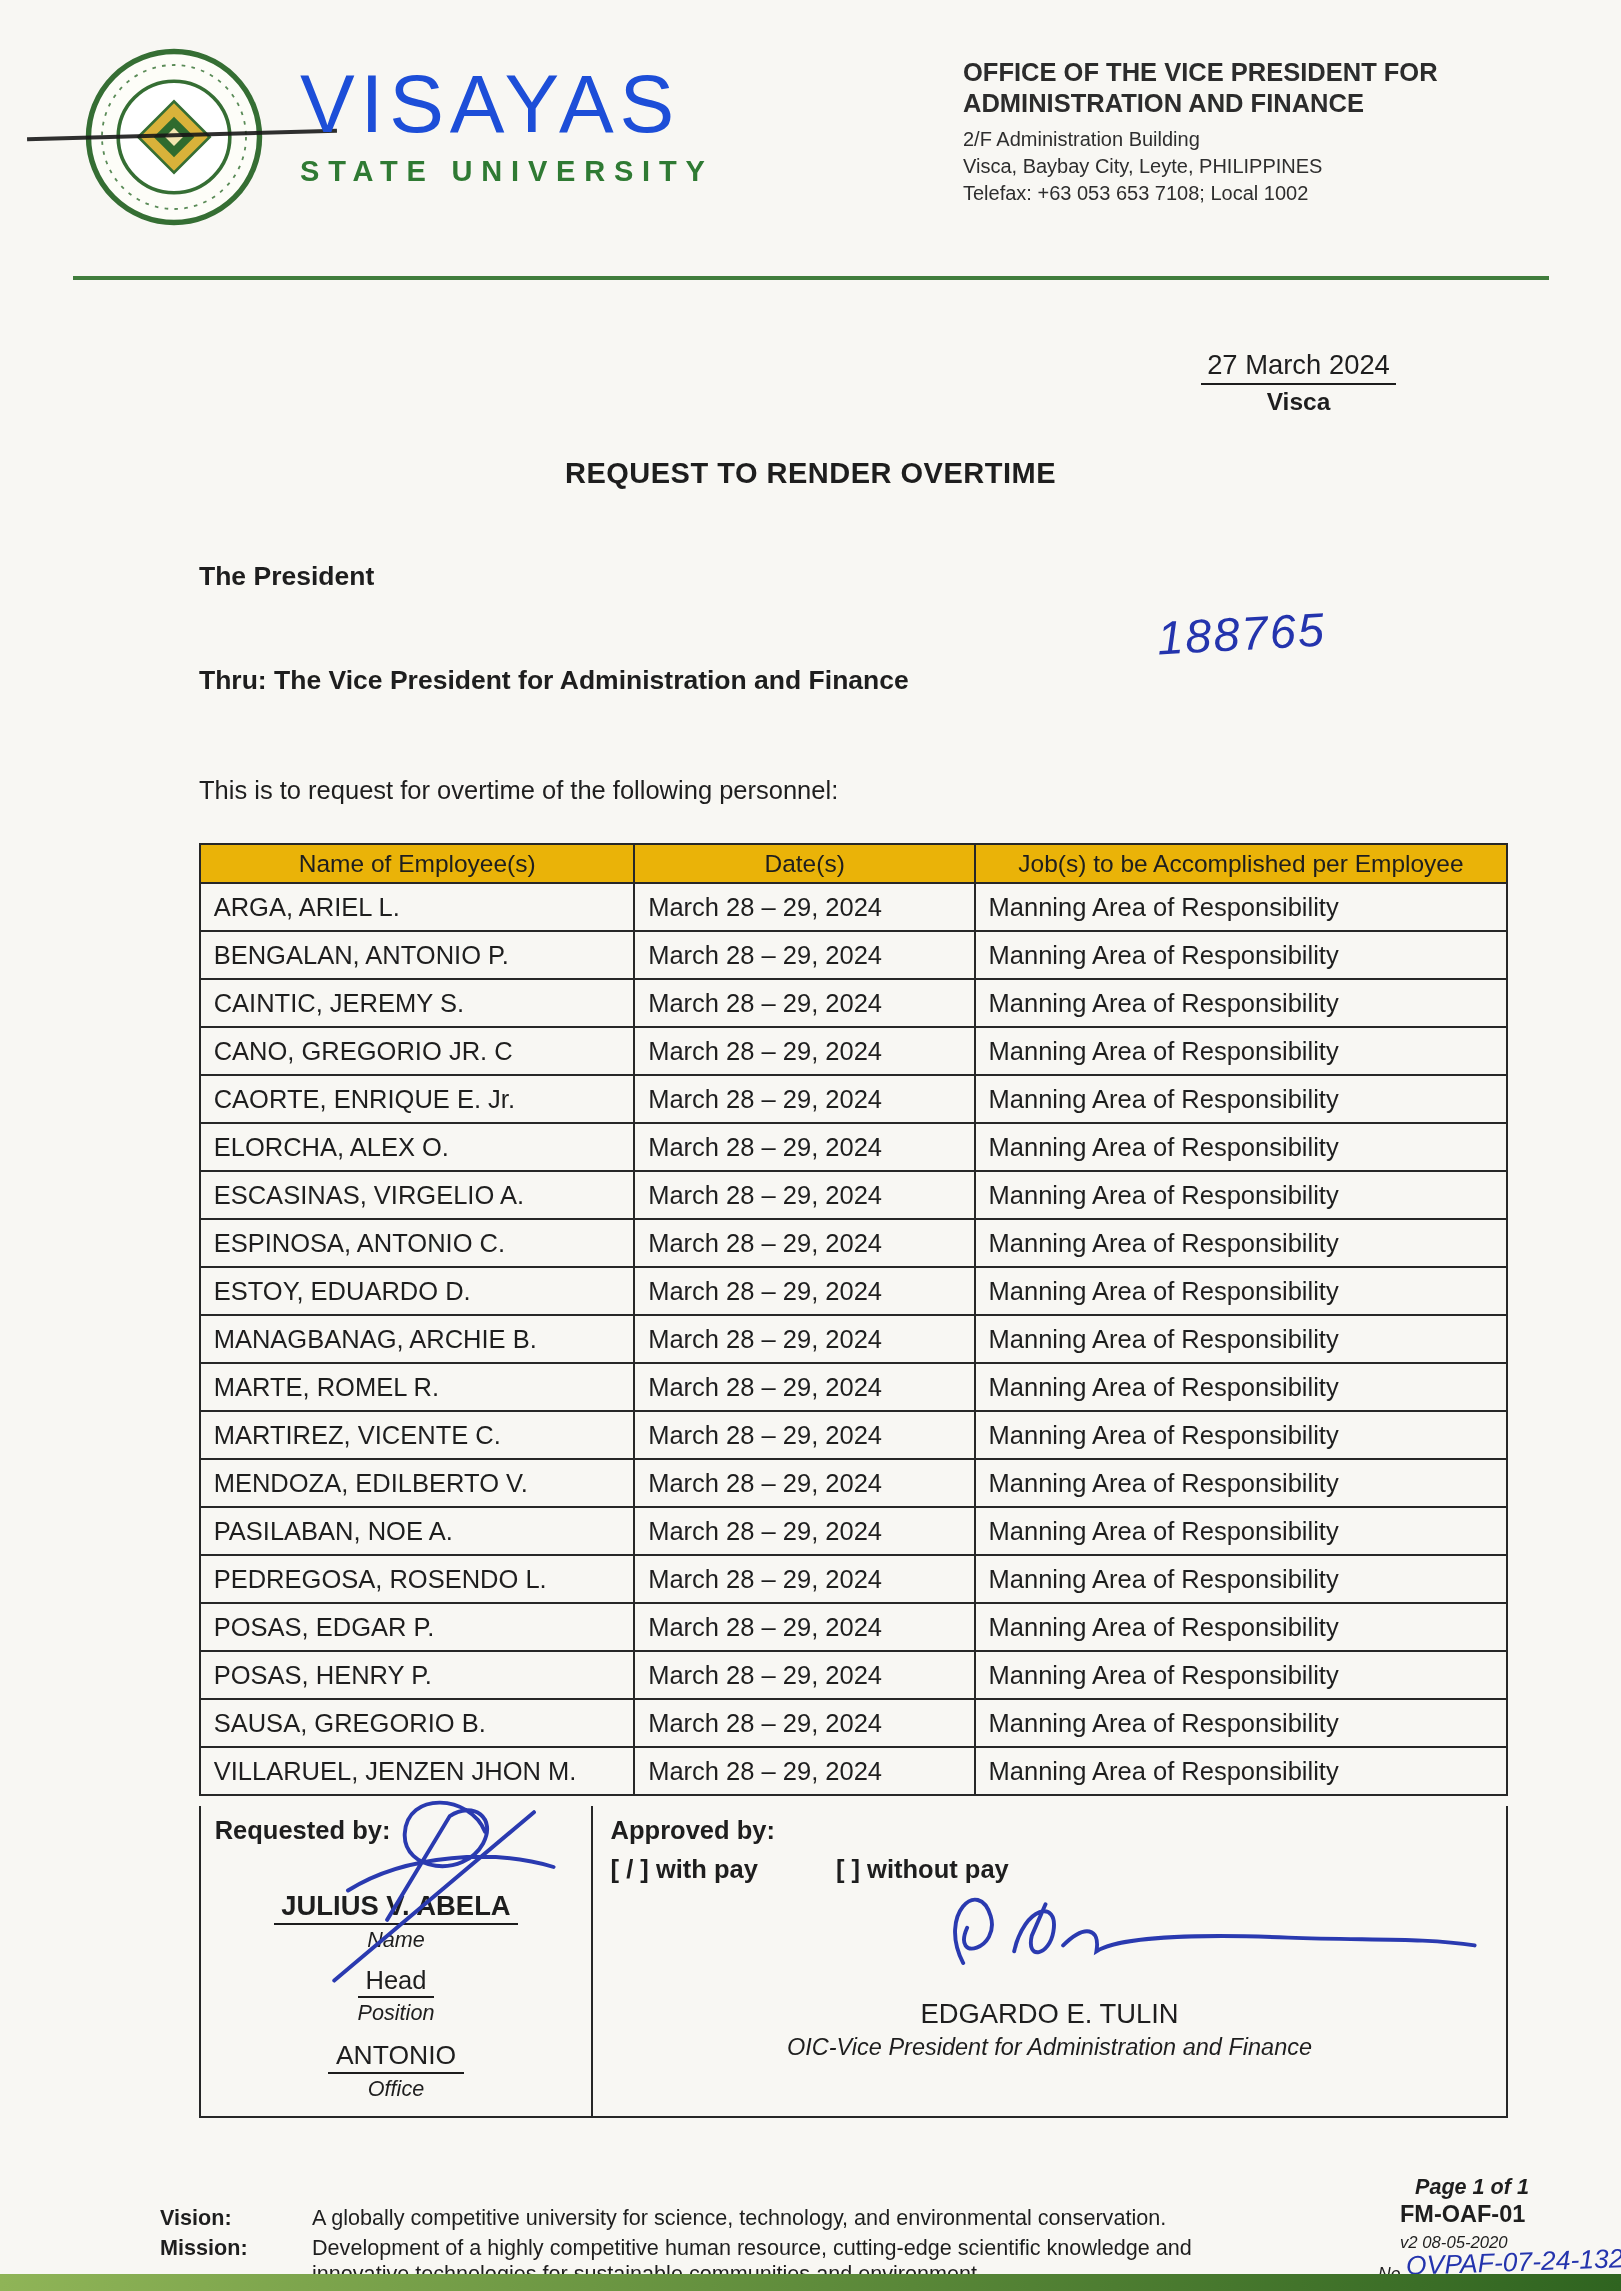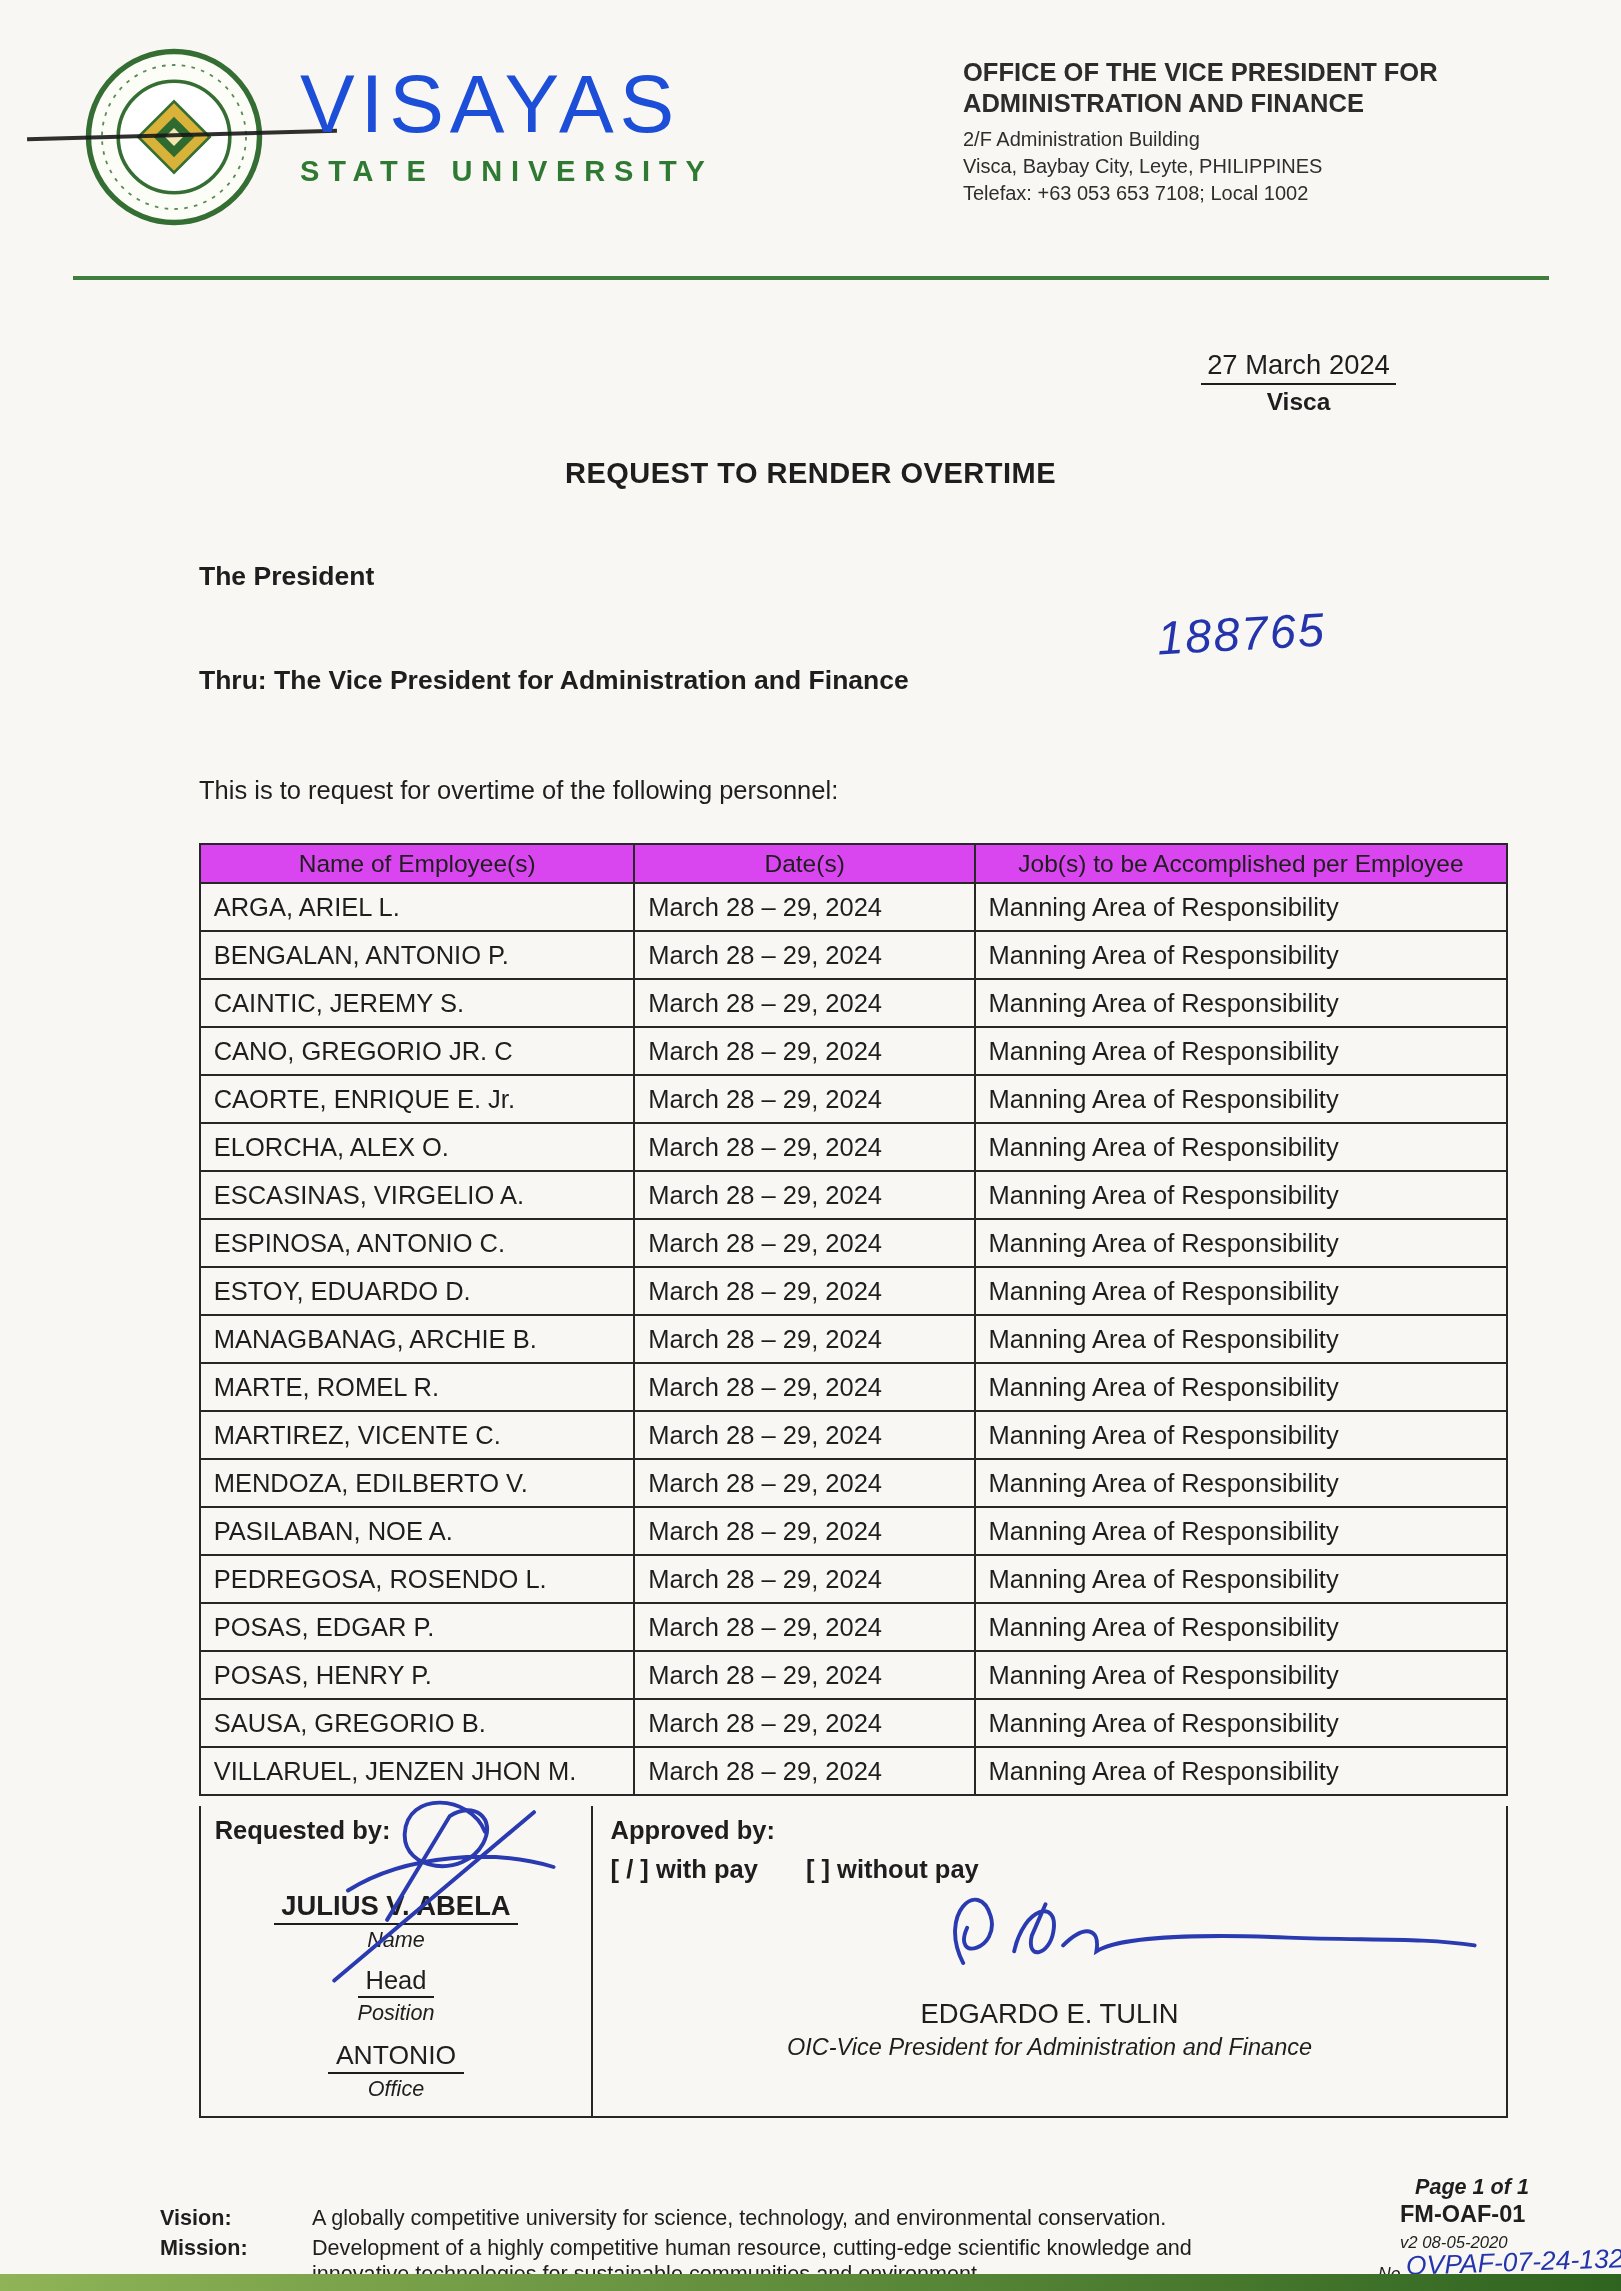--- a/index.html
+++ b/index.html
@@ -23,37 +23,37 @@
   .date-value { font-size:27.4px; display:inline-block; border-bottom:2.9px solid #1d1d1d; padding:0 5.9px 2px; }
   .date-label { font-size:24.5px; font-weight:700; margin-top:2.9px; }
   .doc-title { left:0; top:457px; width:100%; text-align:center; font-size:29px; font-weight:700; letter-spacing:0.5px; }
   .recipient { left:199px; top:561px; font-size:26.5px; font-weight:700; }
   .thru-line { left:199px; top:665px; font-size:26.5px; font-weight:700; }
   .tracking-number { left:1157px; top:606px; font-size:47px; color:#2434ad; font-style:italic; transform:rotate(-3deg); letter-spacing:2px; }
   .intro-line { left:199px; top:776px; font-size:25.5px; }
 
   
   table.roster { position:absolute; left:199px; top:843px; width:1309px; border-collapse:collapse; }
-  table.roster th { border:2px solid #272727; background:#d946ef; font-weight:400; font-size:24.5px; height:39px;margin-top:32px; }
+  table.roster th { border:2px solid #272727; background:#eab308; font-weight:400; font-size:24.5px; height:39px;margin-top:32px; }
   table.roster td { border:2px solid #272727; font-size:25.5px; height:48px; padding:0 5.9px 0 12.7px;margin-left:12px; }
 
   
   .sig-block { left:199px; top:1806px; width:1309px; height:312px; display:flex; border:2px solid #272727; border-top:none; }
   .sig-left { width:392px; border-right:2px solid #272727; position:relative; padding:9.8px 13.7px; }
   .sig-right { flex:1; position:relative; padding:9.8px 17.6px; }
   .block-label { font-size:25.5px; font-weight:700; }
   .center-stack { text-align:center; }
   .u-line { display:inline-block; border-bottom:2.9px solid #1d1d1d; padding:0 7.8px 1px; }
   .sig-name { font-size:27.4px; font-weight:700; }
   .sig-sub { font-style:italic; font-size:21.6px; margin-top:2px; }
   .mt-name { margin-top:45px; }
   .mt-pos { margin-top:13.7px; }
   .pos-text { font-size:25.5px; }
   .office-text { font-size:26.5px; }
-  .pay-line { margin-top:9.8px; font-weight:700; font-size:25.5px; display:flex; gap:48px; }
+  .pay-line { margin-top:9.8px; font-weight:700; font-size:25.5px; display:flex; gap:78px; }
   .tulin-wrap { position:absolute; left:0; right:0; top:192px; text-align:center; }
   .tulin-name { font-size:27.4px; font-weight:400; }
   .tulin-title { font-style:italic; font-size:23.5px; margin-top:3.9px; }
   .sig-svg { position:absolute; pointer-events:none; }
   .sig-julius { left:39px; top:-33px; width:353px; height:235px; }
   .sig-tulin { left:284px; top:63px; width:627px; height:147px; }
 
   
   .page-num { left:1313px; top:2174px; width:216px; text-align:right; font-size:21.6px; font-weight:700; font-style:italic; }
   .vision-label { left:160px; top:2205px; font-size:21.6px; font-weight:700; }

